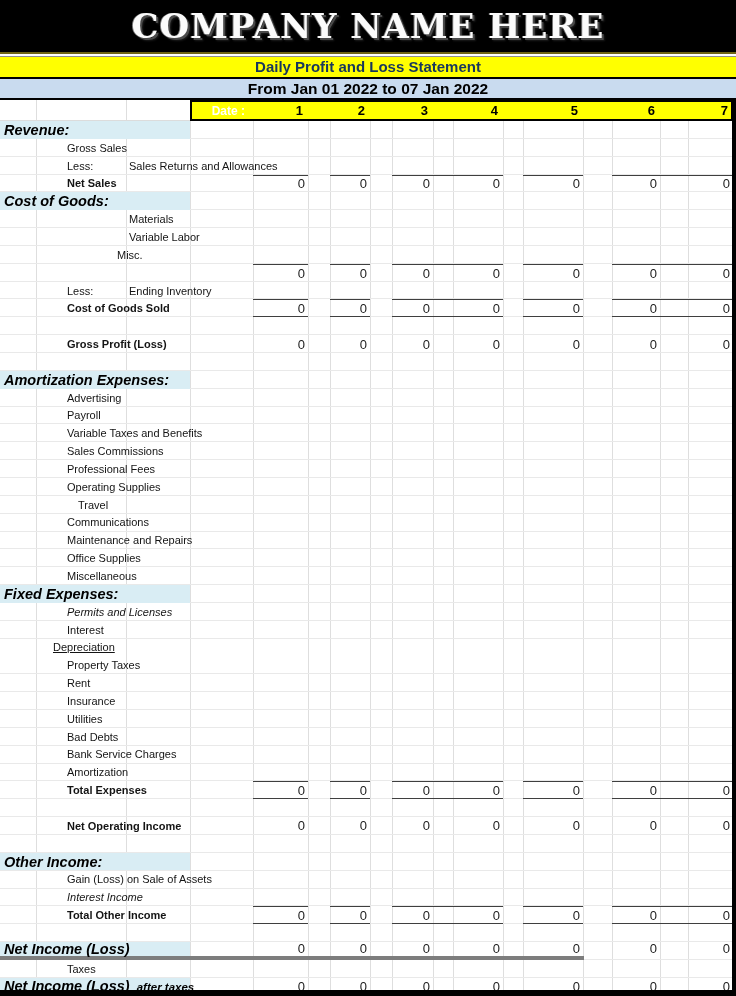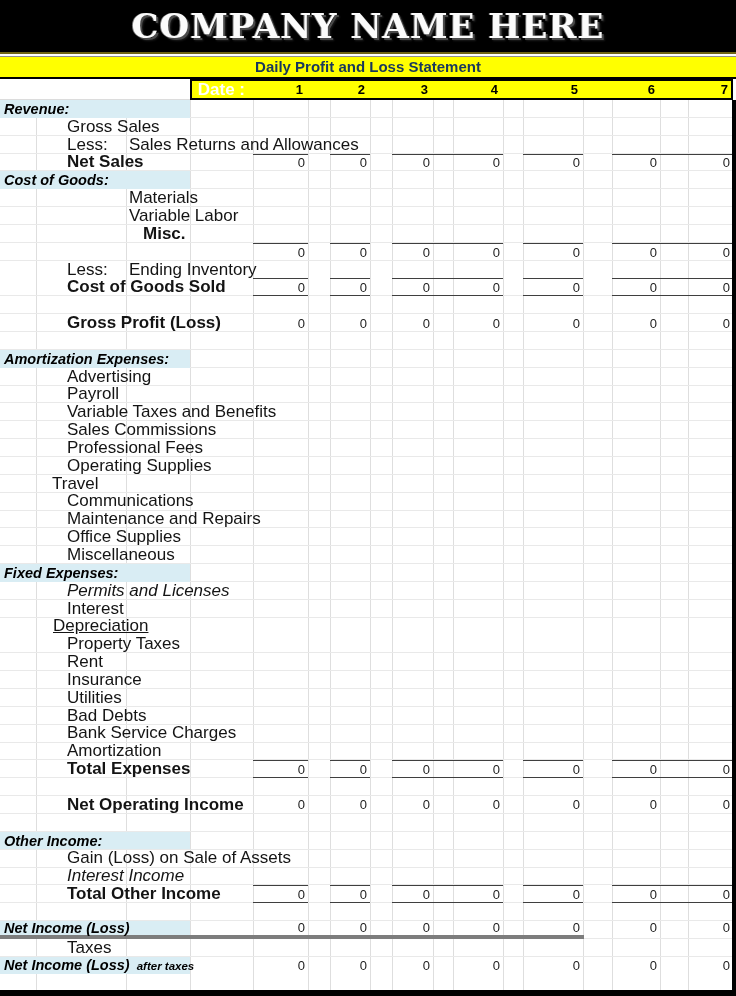--- a/index.html
+++ b/index.html
@@ -22,38 +22,38 @@
     font-size:15.5px;line-height:19px;color:#000}
 
   
   .datestrip{position:relative;height:21px;z-index:2}
   .datestrip .leftpad{position:absolute;left:0;top:0;width:190px;height:21px;
     background:transparent;border-bottom:1px solid #dcdcdc}
   #dateband{position:absolute;left:190px;top:0;width:543px;height:21px;
     background:var(--accent-yellow,#ffff00);border:2px solid #000;display:flex}
   #dateband .dlabel{width:59px;height:100%;display:flex;align-items:center;
     justify-content:flex-end;padding-right:6px;color:#fff;font-weight:bold;
-    font-size:17px}
+    font-size:12px}
   #dateband .cell .val{color:#000}
 
   
   #gridlayer{position:absolute;left:0;top:100px;width:736px;height:890px;z-index:0}
   .vline{position:absolute;top:0;bottom:0;width:1px;background:var(--grid-line,#dedede)}
   #rows{position:relative;z-index:1;
     background:repeating-linear-gradient(to bottom,
       transparent 0px,transparent 16.85px,#e9e9e9 16.85px,#e9e9e9 17.85px)}
 
   
   .row{display:flex;height:17.85px;position:relative;width:584px}
   .row.grayline{border-bottom:4px solid #7d7d7d}
   .lz{position:relative;width:253px;flex:0 0 253px;height:100%}
   .lz.secbg::before{content:"";position:absolute;left:0;top:0;width:190px;
     height:100%;background:var(--section-header-bg,#d9edf4)}
   .lbl{position:absolute;top:50%;transform:translateY(-50%);white-space:nowrap;
-    font-size:17px;color:#141414;z-index:1}
+    font-size:11px;color:#141414;z-index:1}
   .lbl.sec{font-size:14.5px;font-weight:bold;font-style:italic;color:#000}
   .lbl.b{font-weight:bold}
   .suffix{font-size:11.5px;font-weight:bold;font-style:italic;margin-left:7px}
   .vz{display:flex;flex:0 0 480px;width:480px;height:100%}
   .cell{display:flex;align-items:center;justify-content:flex-end;
     padding-right:3px;height:100%}
   .sp{height:100%}
   .grp{display:flex;height:100%}
   .val{font-size:13px;color:#1c1c1c}
   .val.b{font-weight:bold}
@@ -72,20 +72,23 @@
 <div id="sheet">
 
   <div class="band-black">
     <div class="company">COMPANY NAME HERE</div>
   </div>
 
   <div class="band-yellow">
     <span>Daily Profit and Loss Statement</span>
   </div>
 
+  <div class="band-blue">
+    <span>From Jan 01 2022 to 07 Jan 2022</span>
+  </div>
 
   <div class="datestrip">
     <div class="leftpad"></div>
     <div id="dateband">
       <div class="dlabel">Date :</div>
 
     <div class="vz">
           <div class="cell" style="width: 55px;">
             <span class="val b">1</span>
           </div>
@@ -206,21 +209,21 @@
           <span class="lbl" style="left: 129px;">Materials</span>
         </div>
       </div>
       <div class="row">
         <div class="lz">
           <span class="lbl" style="left: 129px;">Variable Labor</span>
         </div>
       </div>
       <div class="row">
         <div class="lz">
-          <span class="lbl" style="left: 143px; font-weight: bold;">Misc.</span>
+          <span class="lbl" style="left: 117px;">Misc.</span>
         </div>
       </div>
       <div class="row">
         <div class="lz">
           <span class="lbl b" style="left: 67px;"></span>
         </div>
         <div class="vz">
           <div class="cell bt" style="width: 55px;">
             <span class="val">0</span>
           </div>
@@ -372,21 +375,21 @@
           <span class="lbl" style="left: 67px;">Professional Fees</span>
         </div>
       </div>
       <div class="row">
         <div class="lz">
           <span class="lbl" style="left: 67px;">Operating Supplies</span>
         </div>
       </div>
       <div class="row">
         <div class="lz">
-          <span class="lbl" style="left: 52px;">Travel</span>
+          <span class="lbl" style="left: 78px;">Travel</span>
         </div>
       </div>
       <div class="row">
         <div class="lz">
           <span class="lbl" style="left: 67px;">Communications</span>
         </div>
       </div>
       <div class="row">
         <div class="lz">
           <span class="lbl" style="left: 67px;">Maintenance and Repairs</span>

